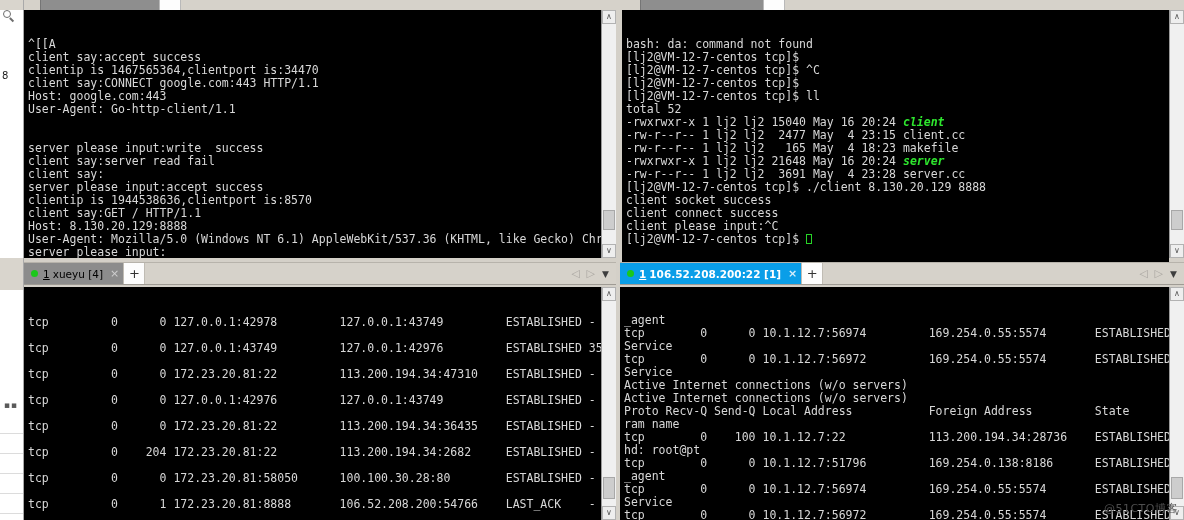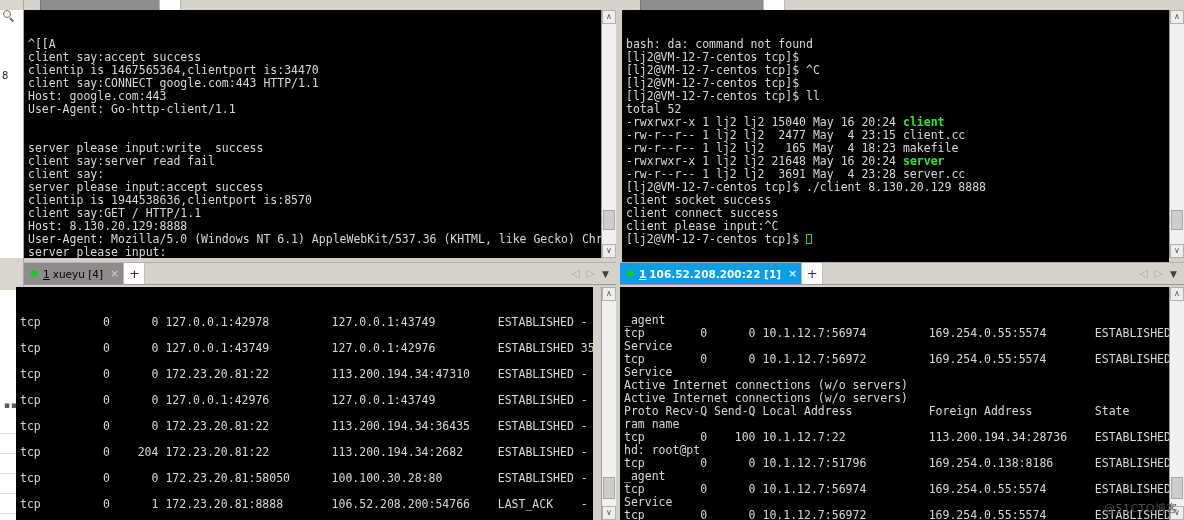--- a/index.html
+++ b/index.html
@@ -22,21 +22,21 @@
     background: #000;
     color: #d8d8d8;
     font-family: "DejaVu Sans Mono", "Liberation Mono", monospace;
     font-size: 11.5px;
     line-height: 13px;
     white-space: pre;
     overflow: hidden;
   }
   .term .pad { padding: 2px 0 0 4px; }
   .ln { white-space: pre; }
-  .bgrn { color: #2ee62e; font-weight: bold; }
+  .bgrn { color: #2ee62e; font-weight: bold; font-style: italic; }
   .cursor {
     display: inline-block;
     width: 6px; height: 10px;
     border: 1px solid #27d427;
     vertical-align: -1px;
     box-sizing: border-box;
   }
 
   
   .chrome-top {
@@ -269,21 +269,21 @@
     </div>
     <div class="tab-add">+</div>
     <div class="tabbar-spacer"></div>
     <div class="tabbar-ctl">
       <span class="nav">◁</span>
       <span class="nav">▷</span>
       <span class="caret">▼</span>
     </div>
   </div>
 
-  <div class="term" style="left:16px;top:287px;width:577px;height:233px;font-size:11.5px;line-height:13px;">
+  <div class="term" style="left:24px;top:287px;width:577px;height:233px;font-size:11.5px;line-height:13px;">
     <div class="pad" id="bl-lines" style="padding-top:3px;"><div class="ln">tcp         0      0 127.0.0.1:42978         127.0.0.1:43749         ESTABLISHED -</div><div class="ln">&nbsp;</div><div class="ln">tcp         0      0 127.0.0.1:43749         127.0.0.1:42976         ESTABLISHED 3526/node</div><div class="ln">&nbsp;</div><div class="ln">tcp         0      0 172.23.20.81:22         113.200.194.34:47310    ESTABLISHED -</div><div class="ln">&nbsp;</div><div class="ln">tcp         0      0 127.0.0.1:42976         127.0.0.1:43749         ESTABLISHED -</div><div class="ln">&nbsp;</div><div class="ln">tcp         0      0 172.23.20.81:22         113.200.194.34:36435    ESTABLISHED -</div><div class="ln">&nbsp;</div><div class="ln">tcp         0    204 172.23.20.81:22         113.200.194.34:2682     ESTABLISHED -</div><div class="ln">&nbsp;</div><div class="ln">tcp         0      0 172.23.20.81:58050      100.100.30.28:80        ESTABLISHED -</div><div class="ln">&nbsp;</div><div class="ln">tcp         0      1 172.23.20.81:8888       106.52.208.200:54766    LAST_ACK    -</div><div class="ln">&nbsp;</div></div>
   </div>
   <div class="vscroll" style="left:601px;top:287px;height:233px;">
     <div class="arrow up">∧</div>
     <div class="thumb" style="top:190px;height:22px;"></div>
     <div class="arrow dn">∨</div>
   </div>
 
   <div class="term" style="left:620px;top:287px;width:549px;height:233px;">
     <div class="pad" id="br-lines" style="padding-top:1px;"><div class="ln">_agent</div><div class="ln">tcp        0      0 10.1.12.7:56974         169.254.0.55:5574       ESTABLISHED 10277/YD</div><div class="ln">Service</div><div class="ln">tcp        0      0 10.1.12.7:56972         169.254.0.55:5574       ESTABLISHED 10277/YD</div><div class="ln">Service</div><div class="ln">Active Internet connections (w/o servers)</div><div class="ln">Active Internet connections (w/o servers)</div><div class="ln">Proto Recv-Q Send-Q Local Address           Foreign Address         State       PID/Prog</div><div class="ln">ram name</div><div class="ln">tcp        0    100 10.1.12.7:22            113.200.194.34:28736    ESTABLISHED 14404/ss</div><div class="ln">hd: root@pt</div><div class="ln">tcp        0      0 10.1.12.7:51796         169.254.0.138:8186      ESTABLISHED 6751/tat</div><div class="ln">_agent</div><div class="ln">tcp        0      0 10.1.12.7:56974         169.254.0.55:5574       ESTABLISHED 10277/YD</div><div class="ln">Service</div><div class="ln">tcp        0      0 10.1.12.7:56972         169.254.0.55:5574       ESTABLISHED 10277/YD</div></div>

